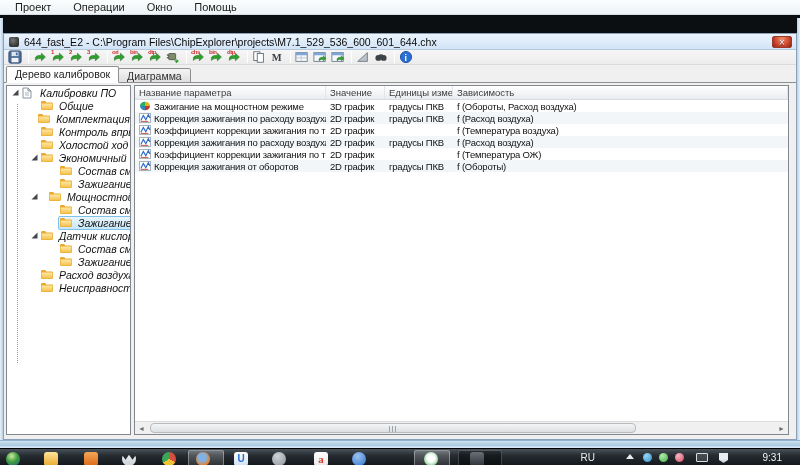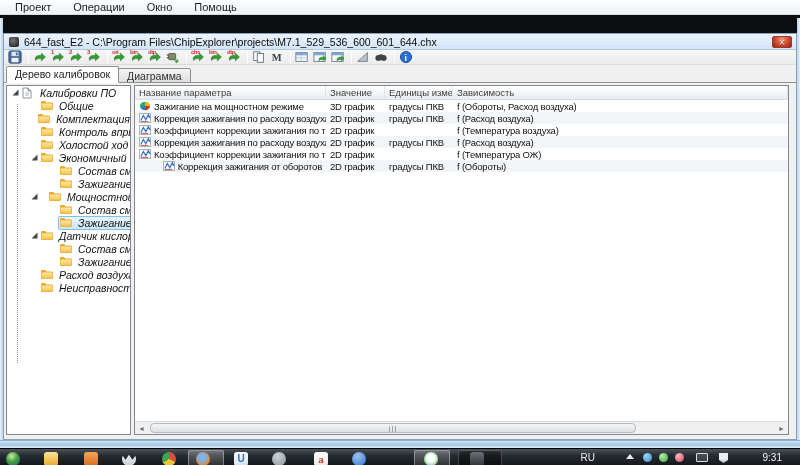--- a/index.html
+++ b/index.html
@@ -616,21 +616,21 @@
                       <polyline points="2,9 5,3 8,8 11,2 13,6" fill="none" stroke="#2e6fd0" stroke-width="1.4"></polyline>
                       <rect x="2" y="9.5" width="9" height="1" fill="#c0392b"></rect>
                     </svg></span>
                   <span>Коэффициент коррекции зажигания по температур...</span>
                 </div>
                 <div class="tbl-cell" style="width: 59px;">2D график</div>
                 <div class="tbl-cell" style="width: 68px;"></div>
                 <div class="tbl-cell" style="flex: 1 1 0%;">f (Температура ОЖ)</div>
               </div>
               <div class="tbl-row">
-                <div class="tbl-cell" style="width: 191px; justify-content: flex-end;">
+                <div class="tbl-cell" style="width: 191px;">
                   <span class="row-ico"><svg width="12" height="10" viewBox="0 0 14 12">
                       <rect x="0.5" y="0.5" width="13" height="11" fill="#fff" stroke="#9aa4ae"></rect>
                       <polyline points="2,9 5,3 8,8 11,2 13,6" fill="none" stroke="#2e6fd0" stroke-width="1.4"></polyline>
                       <rect x="2" y="9.5" width="9" height="1" fill="#c0392b"></rect>
                     </svg></span>
                   <span>Коррекция зажигания от оборотов</span>
                 </div>
                 <div class="tbl-cell" style="width: 59px;">2D график</div>
                 <div class="tbl-cell" style="width: 68px;">градусы ПКВ</div>
                 <div class="tbl-cell" style="flex: 1 1 0%;">f (Обороты)</div>

